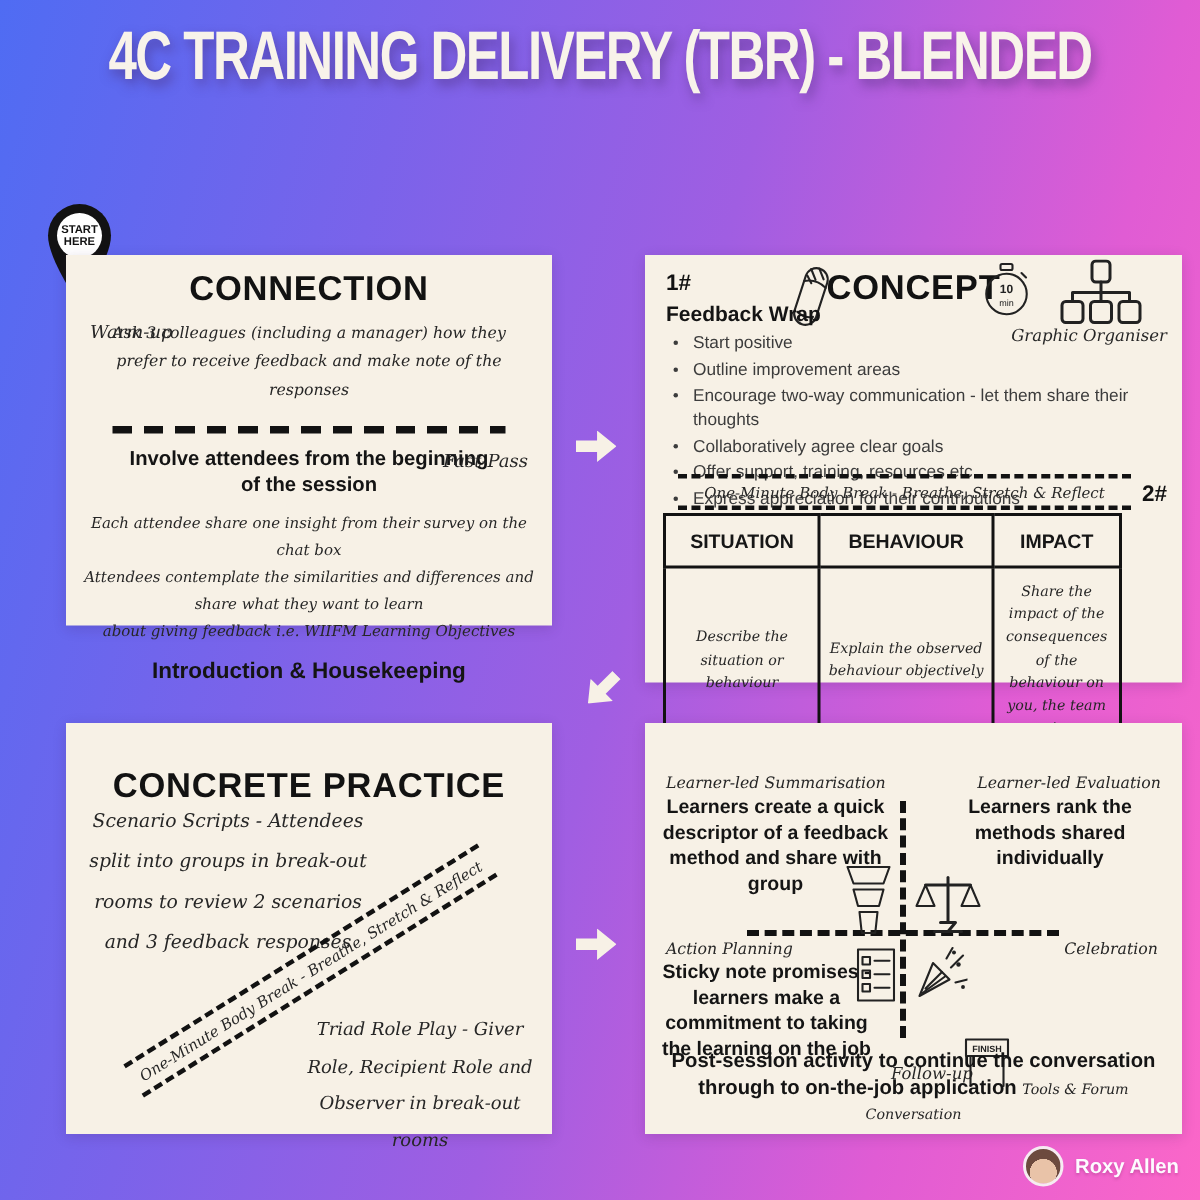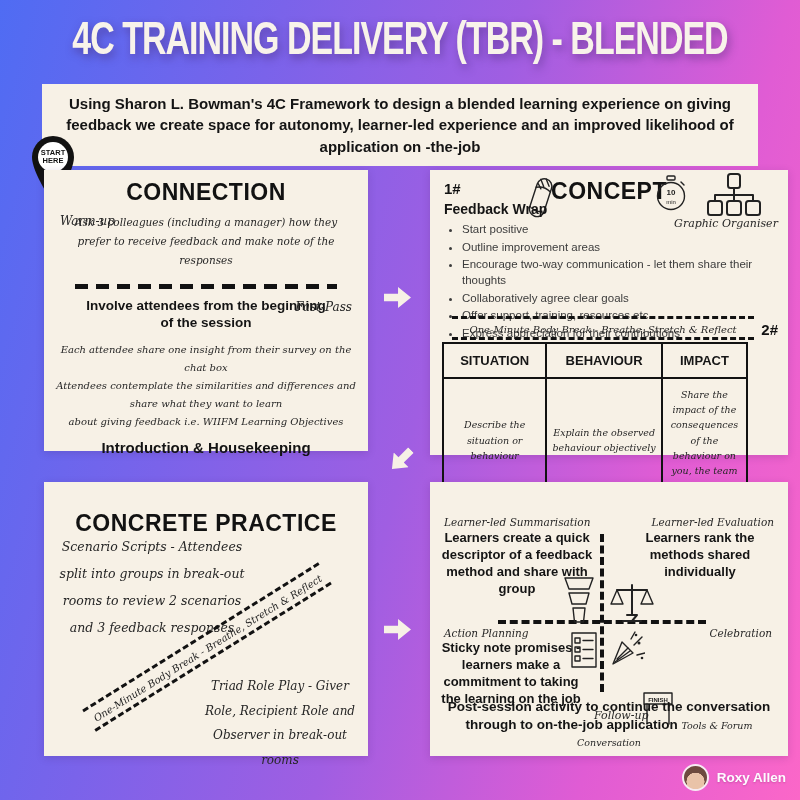--- a/index.html
+++ b/index.html
@@ -20,21 +20,21 @@
     position:absolute; left:42px; top:84px; width:716px; min-height:64px;
     background:#f7f1e6; padding:9px 16px; text-align:center;
     font-size:15px; font-weight:bold; line-height:1.42; color:#141414;
   }
   .card { position:absolute; background:#f7f1e6; color:#161616; box-shadow:0 2px 8px rgba(60,30,90,.18); }
   .card h2 { text-align:center; font-size:23px; letter-spacing:.5px; font-weight:bold; color:#121212; }
   .script { font-family:"DejaVu Serif", serif; font-style:italic; color:#262626; }
   .boldtxt { font-weight:bold; color:#141414; }
 
   
-  .card.connection { left:44px; top:170px; width:324px; height:281px; }
+  .card.connection { left:44px; top:170px; width:324px; height:247px; }
   .connection h2 { margin-top:9px; }
   .warmup { position:absolute; left:16px; top:44px; font-size:12px; }
   .conn-bold1 { margin:8px 20px 0; text-align:center; font-size:13.5px; line-height:1.35; }
   .conn-script1 { margin:7px 26px 0; text-align:center; font-size:10.5px; line-height:1.8; }
   .dash-line { margin:14px auto 0; width:262px; height:5px;
     background:repeating-linear-gradient(90deg,#121212 0 13px,transparent 13px 21px); }
   .conn-row2 { position:relative; margin-top:8px; }
   .conn-bold2 { margin:0 auto; width:240px; text-align:center; font-size:13.5px; line-height:1.3; }
   .fastpass { position:absolute; right:16px; top:3px; font-size:12px; }
   .conn-script2 { margin:9px 6px 0; text-align:center; font-size:10px; line-height:1.8; }
@@ -121,21 +121,20 @@
   svg .st { fill:none; stroke:#222; stroke-width:2; stroke-linecap:round; stroke-linejoin:round; }
   svg .thin { stroke-width:1.4; }
 </style>
 </head>
 <body>
 
 <div class="poster">
 
   <div class="main-title">4C TRAINING DELIVERY (TBR) -  BLENDED</div>
 
-  <div class="subtitle-box">Using Sharon L. Bowman's 4C Framework to design a blended learning experience on giving feedback we create space for autonomy, learner-led experience and an improved likelihood of application on -the-job</div>
 
   <div class="pin">
     <svg width="50" height="68" viewBox="0 0 50 68">
       <path d="M25 67 C25 67 4 37 4 21 A21 21 0 1 1 46 21 C46 37 25 67 25 67 Z" fill="#121212"></path>
       <circle cx="25" cy="21" r="15" fill="#ffffff"></circle>
       <text x="25" y="19" text-anchor="middle" font-size="7.5" font-weight="bold" fill="#121212" font-family="Liberation Sans, sans-serif">START</text>
       <text x="25" y="27" text-anchor="middle" font-size="7.5" font-weight="bold" fill="#121212" font-family="Liberation Sans, sans-serif">HERE</text>
     </svg>
   </div>
 

